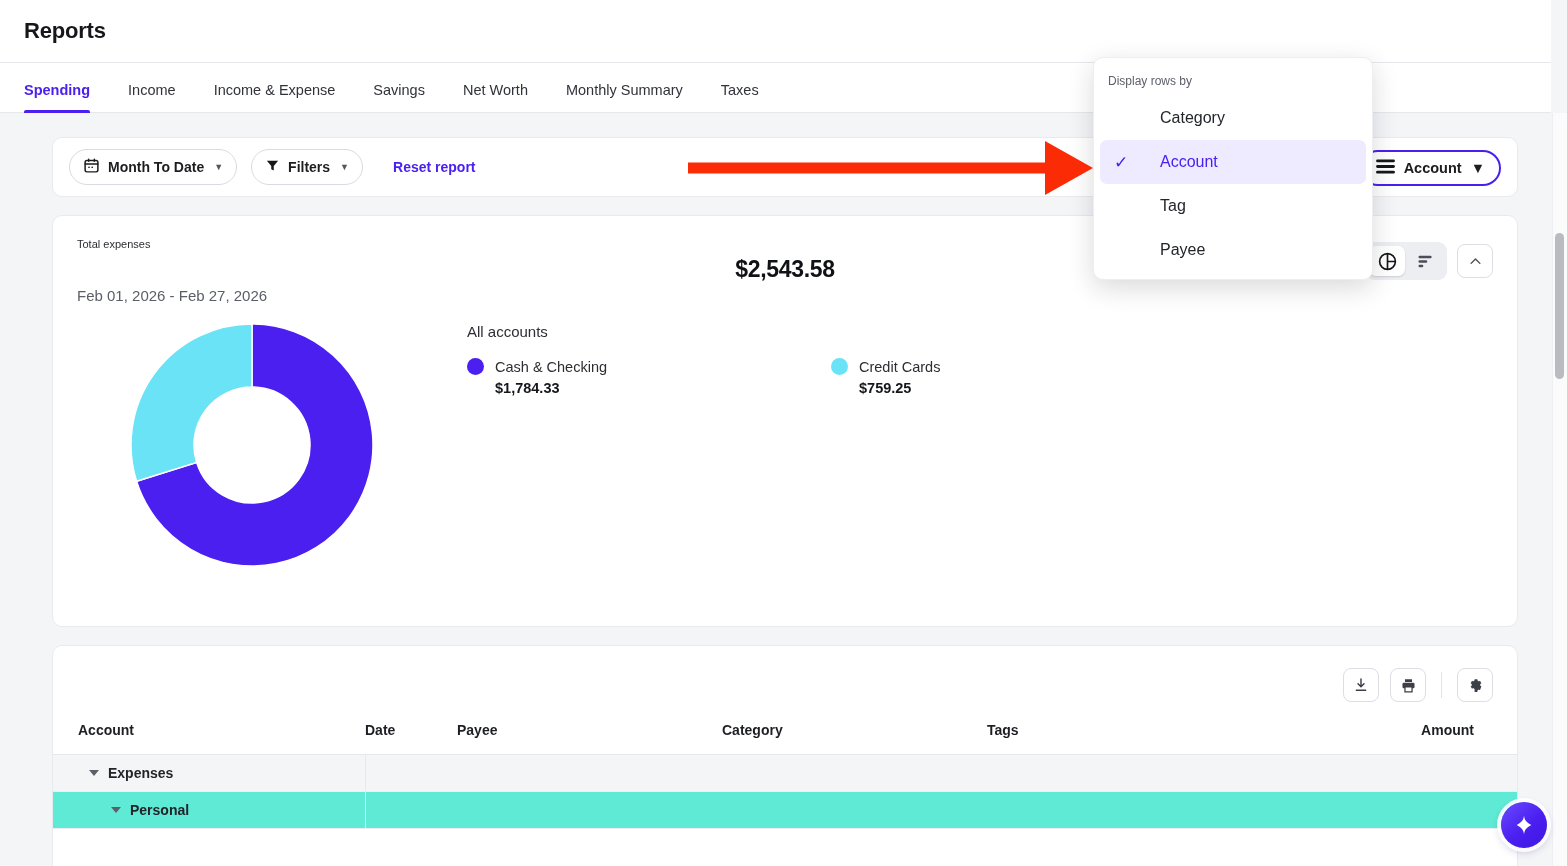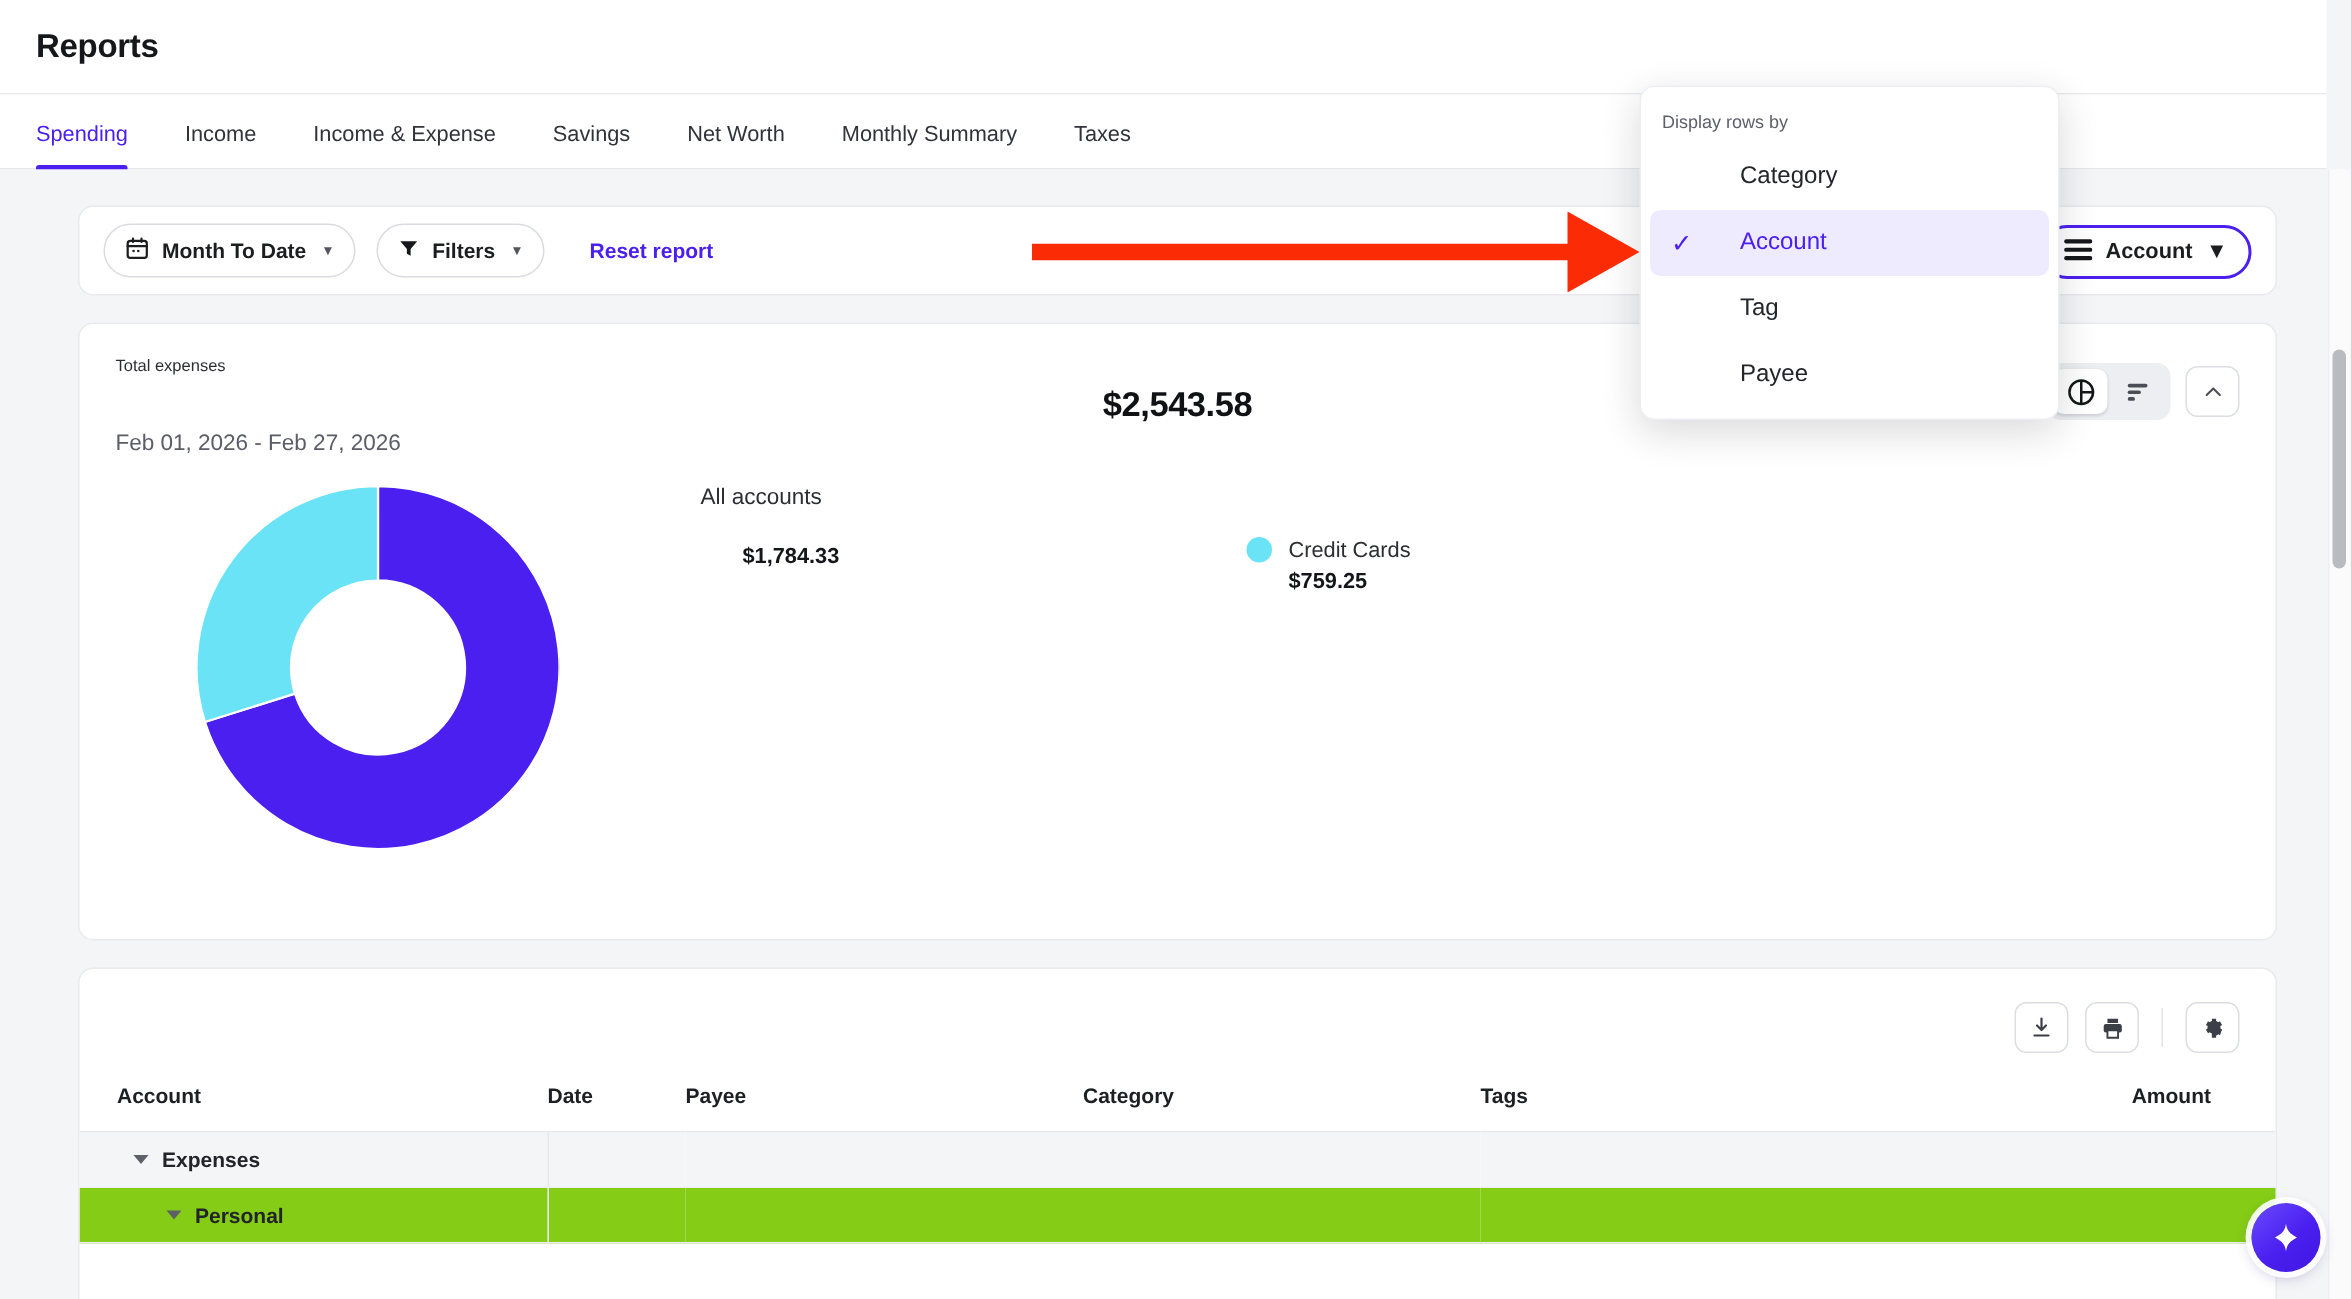--- a/index.html
+++ b/index.html
@@ -23,21 +23,21 @@
   
   .tabbar {
     position: absolute; top: 63px; left: 0; width: 1551px; height: 50px;
     background: #ffffff; border-bottom: 1px solid #e7e8ec;
     display: flex; align-items: flex-end; padding-left: 24px;
   }
   .tab {
     font-size: 14.5px; color: #31333a; padding: 0 0 14px 0; margin-right: 38px;
     position: relative; cursor: pointer; white-space: nowrap; font-weight: 400;
   }
-  .tab.active { color: #4a1ff0; font-weight: normal; }
+  .tab.active { color: #4a1ff0; font-weight: bold; }
   .tab.active::after {
     content: ""; position: absolute; left: 0; right: 0; bottom: -1px; height: 3px;
     background: #4a1ff0; border-radius: 2px 2px 0 0;
   }
 
   
   .content { position: absolute; top: 113px; left: 0; width: 1551px; bottom: 0; background: #f4f5f7; padding-left: 19px; }
 
   .card {
     background: #ffffff; border: 1px solid #e9eaee; border-radius: 10px;
@@ -96,21 +96,21 @@
   .divider-v { width: 1px; height: 26px; background: #e2e4e9; margin: 0 4px; }
 
   table.report { width: 100%; border-collapse: collapse; table-layout: fixed; }
   table.report th {
     font-size: 14px; font-weight: bold; color: #1d1f24; text-align: left;
     padding: 6px 0 16px 0; border-bottom: 1px solid #e7e8ec;
   }
   table.report th.right { text-align: right; }
   table.report td { height: 37px; font-size: 14px; color: #22242a; font-weight: bold; border-bottom: 1px solid #eceef1; }
   tr.group td { background: #f4f5f7; }
-  tr.sub td { background: #84cc16; }
+  tr.sub td { background: #5eead4; }
   td.cell-account { border-right: 1px solid #e7e8ec; }
   .tw { display: flex; align-items: center; gap: 9px; }
   .tri { width: 0; height: 0; border-left: 5px solid transparent; border-right: 5px solid transparent; border-top: 6px solid #5d6069; cursor: pointer; }
 
   
   .menu {
     position: absolute; left: 1093px; top: 57px; width: 280px; height: 223px;
     background: #fff; border-radius: 10px; border: 1px solid #eceef1;
     box-shadow: 0 8px 26px rgba(25,27,40,.16); z-index: 40; padding-top: 12px;
   }
@@ -232,20 +232,24 @@
               <path d="M 121.00000000000001 0 A 121 121 0 1 1 5.574101363366026 157.30236802090874 L 65.67188329814239 138.40113508440254 A 58 58 0 1 0 121 63 Z" fill="#4a1ff0" stroke="#ffffff" stroke-width="1.5"></path>
               <path d="M 5.574101363366026 157.30236802090874 A 121 121 0 0 1 120.99999999999997 0 L 120.99999999999999 63 A 58 58 0 0 0 65.67188329814239 138.40113508440254 Z" fill="#69e3f5" stroke="#ffffff" stroke-width="1.5"></path>
             </g>
         </svg>
       </div>
 
       <div class="legend">
         <div class="legend-title">All accounts</div>
         <div class="legend-grid">
           <div class="legend-item">
+            <div class="legend-head">
+              <span class="dot" style="background:#4a1ff0"></span>
+              <span class="legend-name">Cash &amp; Checking</span>
+            </div>
             <div class="legend-val">$1,784.33</div>
           </div>
           <div class="legend-item">
             <div class="legend-head">
               <span class="dot" style="background:#69e3f5"></span>
               <span class="legend-name">Credit Cards</span>
             </div>
             <div class="legend-val">$759.25</div>
           </div>
         </div>

